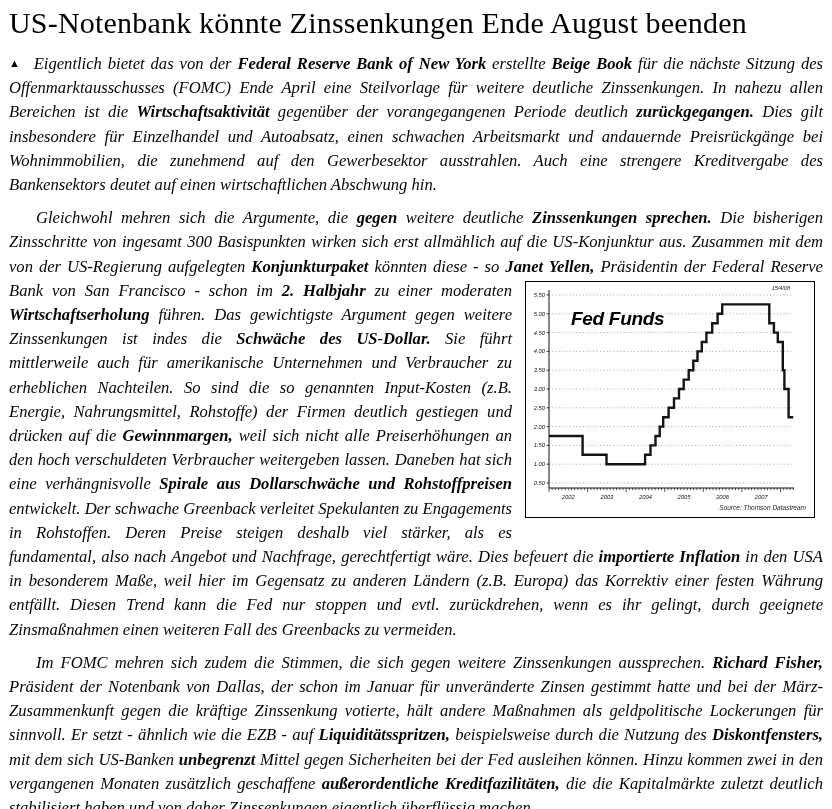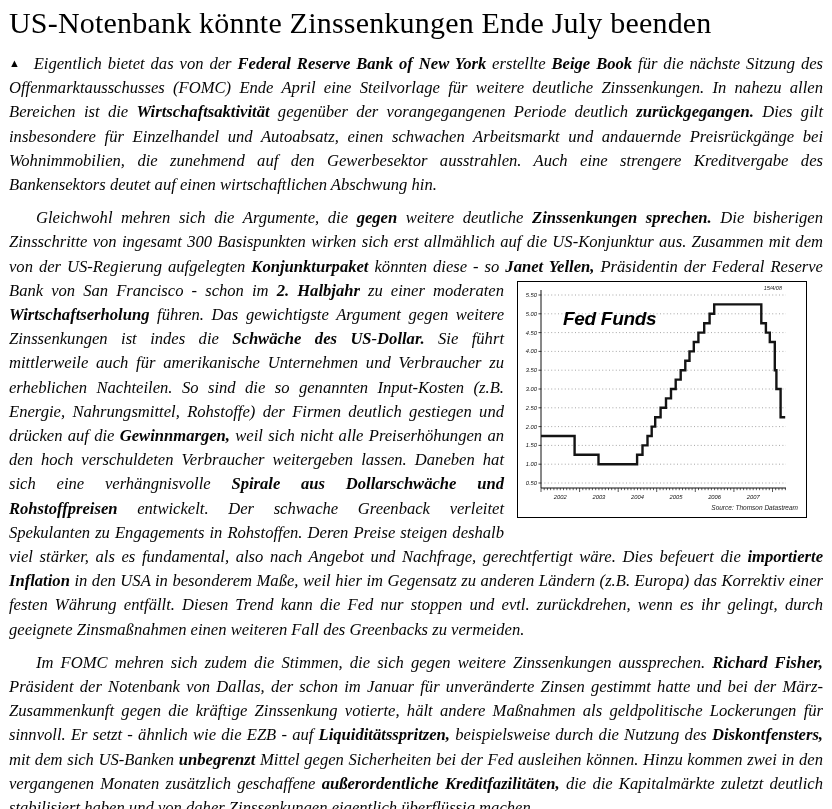--- a/index.html
+++ b/index.html
@@ -31,32 +31,32 @@
   .marker {
     font-size: 11px;
     vertical-align: 2px;
     margin-right: 12px;
     color: #000;
   }
   .chart-float {
     float: right;
     width: 290px;
     height: 237px;
-    margin: 2px 16px 4px 13px;
+    margin: 2px 8px 4px 13px;
     text-indent: 0;
     display: block;
     shape-outside: margin-box;
   }
   .chart-float svg { display: block; }
 </style>
 </head>
 <body>
 
 <div class="page">
-  <h1 class="title">US-Notenbank könnte Zinssenkungen Ende July beenden</h1>
+  <h1 class="title">US-Notenbank könnte Zinssenkungen Ende August beenden</h1>
   <div>
       <p class="para"><span class="marker">▲</span><span>Eigentlich bietet das von der </span><span class="b">Federal Reserve Bank of New York</span><span> erstellte </span><span class="b">Beige Book</span><span> für die nächste Sitzung des Offenmarktausschusses (FOMC) Ende April eine Steilvorlage für weitere deutliche Zinssenkungen. In nahezu allen Bereichen ist die </span><span class="b">Wirtschaftsaktivität</span><span> gegenüber der vorangegangenen Periode deutlich </span><span class="b">zurückgegangen.</span><span> Dies gilt insbesondere für Einzelhandel und Autoabsatz, einen schwachen Arbeitsmarkt und andauernde Preisrückgänge bei Wohnimmobilien, die zunehmend auf den Gewerbesektor ausstrahlen. Auch eine strengere Kreditvergabe des Bankensektors deutet auf einen wirtschaftlichen Abschwung hin.</span></p>
       <p class="para indent"><span>Gleichwohl mehren sich die Argumente, die </span><span class="b">gegen</span><span> weitere deutliche </span><span class="b">Zinssenkungen sprechen.</span><span> Die bisherigen Zinsschritte von ingesamt 300 Basispunkten wirken sich erst allmählich auf die US-Konjunktur aus. Zusammen mit dem von der US-Regierung aufgelegten </span><span class="b">Konjunkturpaket</span><span> könnten diese - so </span><span class="b">Janet Yellen,</span><span> Präsidentin der Federal </span><span class="chart-float">
           <svg width="290" height="237" viewBox="0 0 290 237" font-family="'Liberation Sans',sans-serif">
             <rect x="0.5" y="0.5" width="289" height="236" fill="#ffffff" stroke="#000000"></rect>
             <g>
               <line x1="24" y1="202.0" x2="269" y2="202.0" stroke="#8f8f8f" stroke-width="0.8" stroke-dasharray="1 2.4"></line>
               <line x1="21.5" y1="202.0" x2="24" y2="202.0" stroke="#111" stroke-width="0.8"></line>
               <text x="20" y="204.0" font-size="5.8" text-anchor="end" fill="#111">0.50</text>
               <line x1="24" y1="183.2" x2="269" y2="183.2" stroke="#8f8f8f" stroke-width="0.8" stroke-dasharray="1 2.4"></line>

